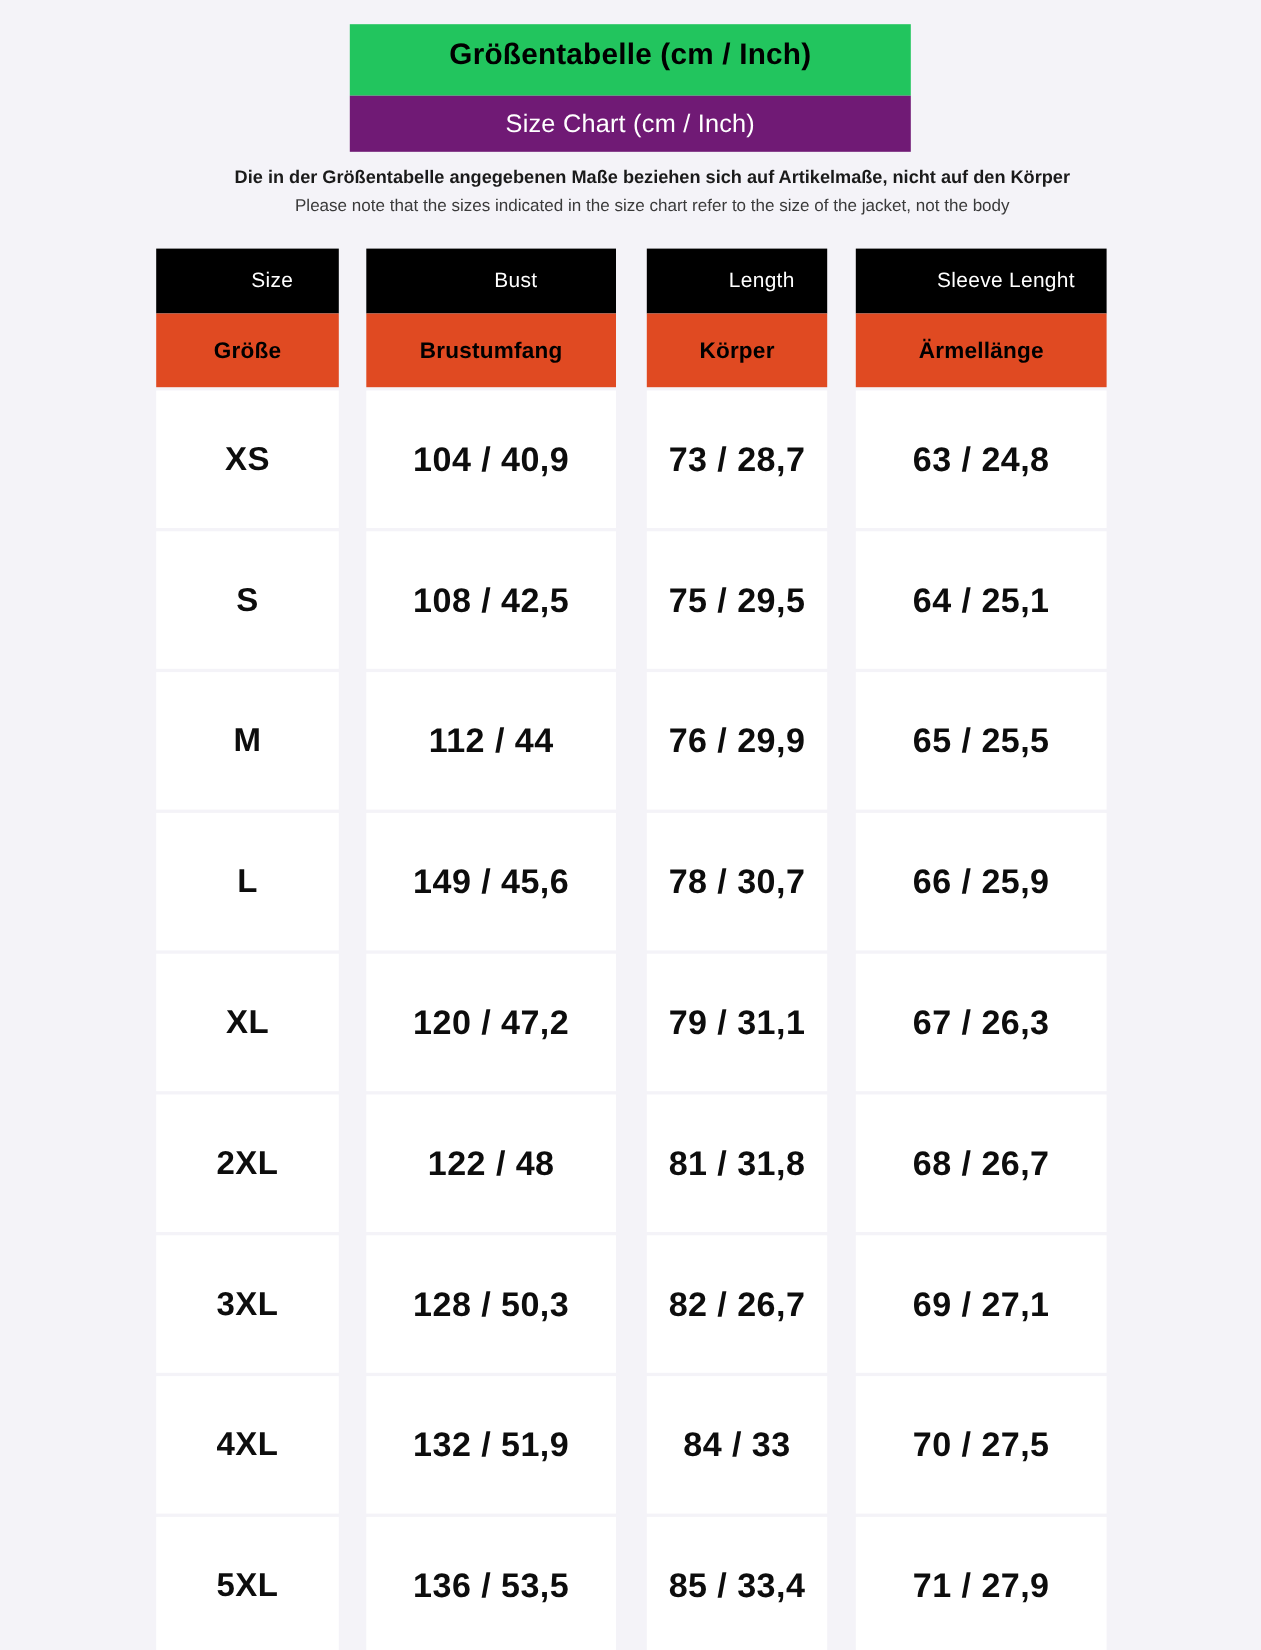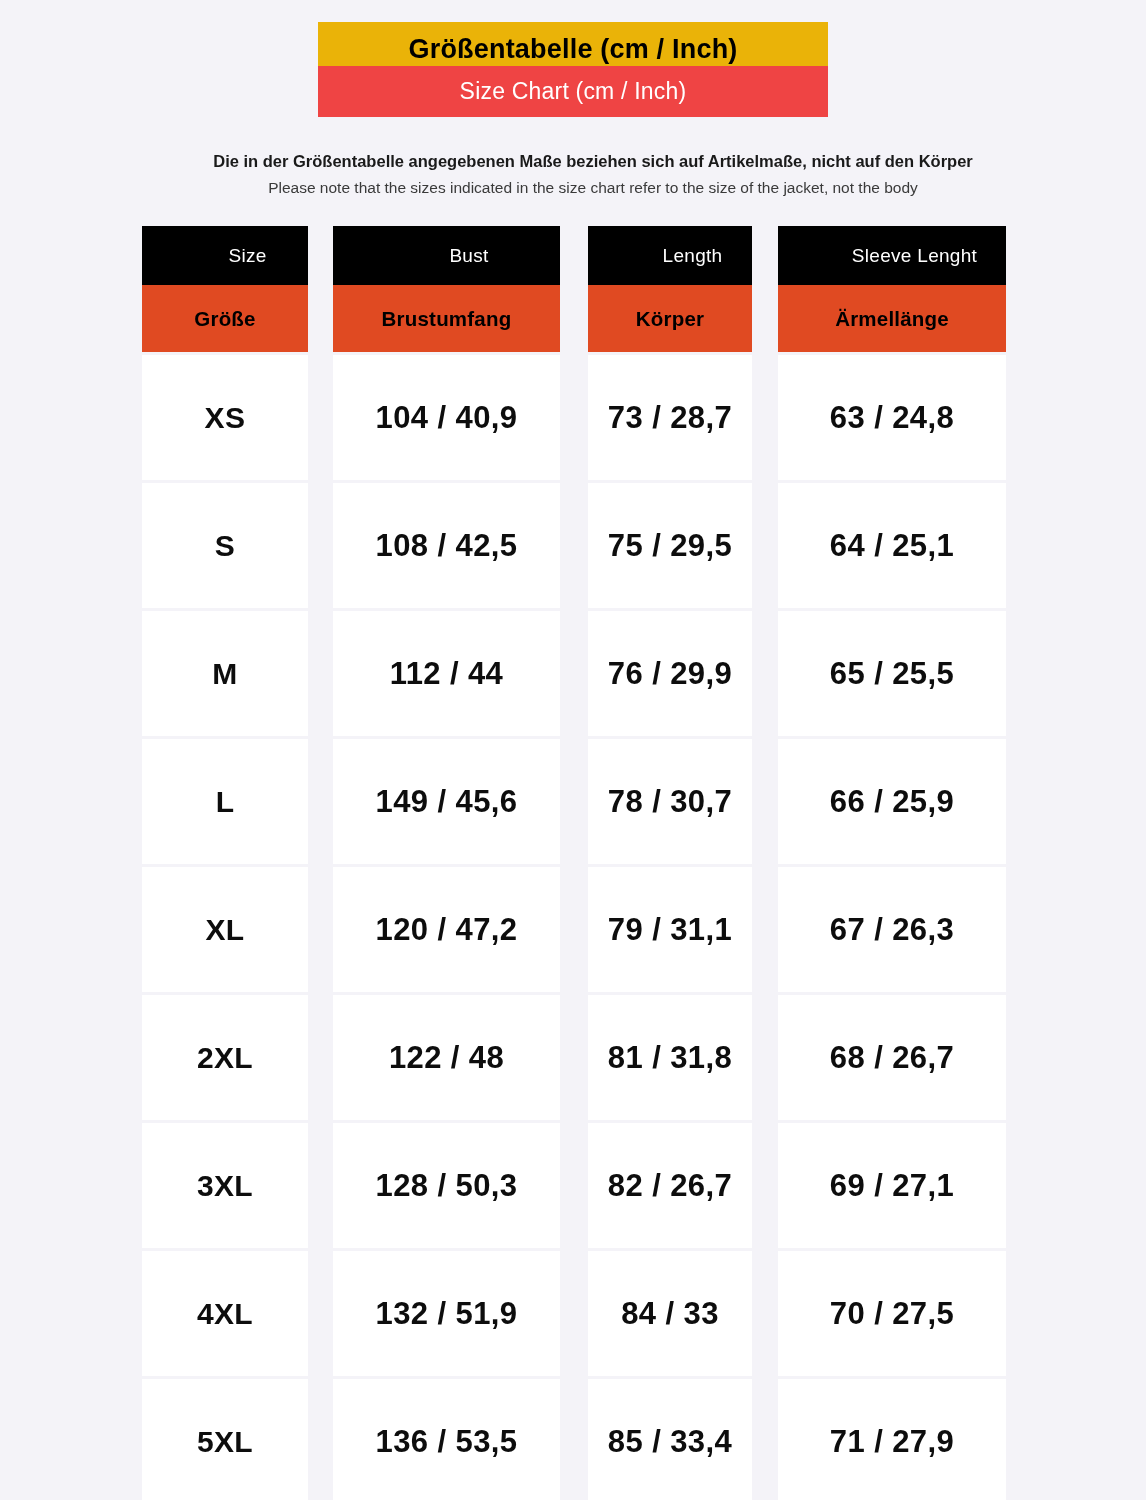--- a/index.html
+++ b/index.html
@@ -20,32 +20,32 @@
   }
 
   
   .banner {
     position: absolute;
     left: 318px;
     top: 22px;
     width: 510px;
   }
   .banner-de {
-    background: #eab308;
+    background: #22c55e;
     color: #000000;
-    height: 44px;
+    height: 65px;
     line-height: 55px;
     text-align: center;
     font-size: 27px;
     font-weight: bold;
     letter-spacing: 0.2px;
     white-space: nowrap;
   }
   .banner-en {
-    background: #ef4444;
+    background: #701a75;
     color: #ffffff;
     height: 51px;
     line-height: 51px;
     text-align: center;
     font-size: 23px;
     font-weight: normal;
     letter-spacing: 0.2px;
     white-space: nowrap;
   }
 

